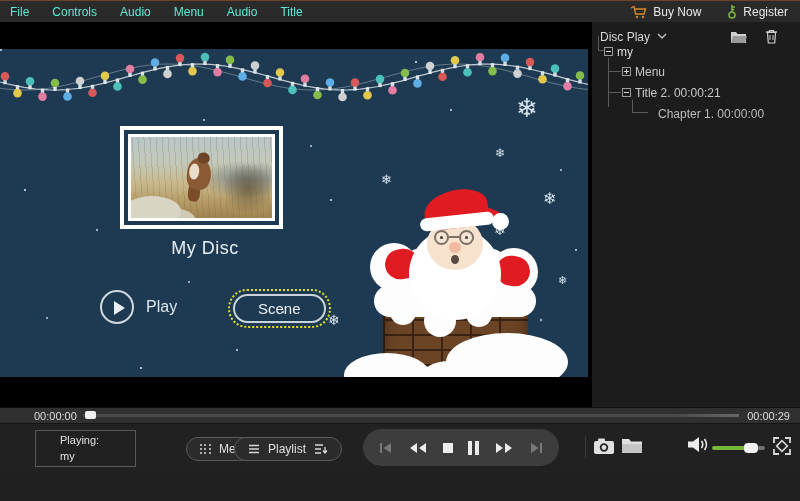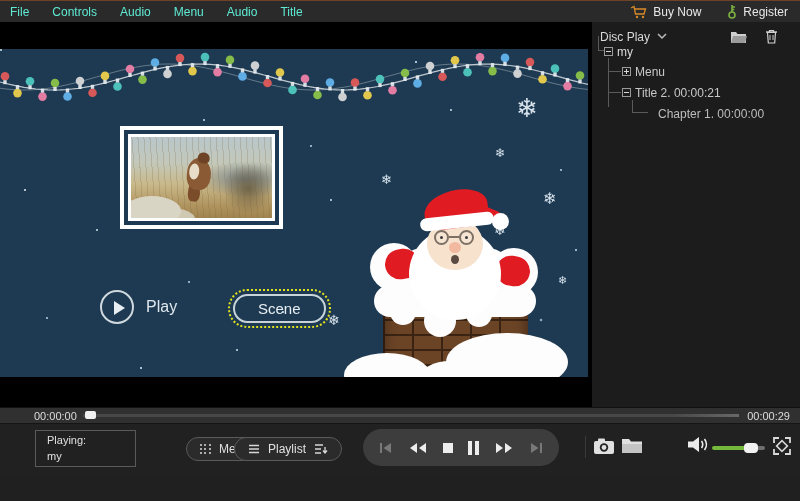--- a/index.html
+++ b/index.html
@@ -108,21 +108,21 @@
   
   .timeline{height:16px;background:#303030;display:flex;align-items:center;border-top:1px solid #101010;}
   .time-label{color:#dcdcdc;font-size:11px;flex:0 0 auto;}
   .tl-left{margin-left:34px;}
   .tl-right{margin-right:10px;}
   .tl-track{flex:1;height:3px;margin:0 8px 0 6px;background:linear-gradient(90deg,#484848 0 90%,#686868);position:relative;}
   .tl-handle{position:absolute;left:2px;top:-3px;width:11px;height:8px;background:#f0f0f0;border-radius:2px;}
 
   
   .controlbar{position:relative;height:52px;background:#212121;border-top:1px solid #151515;}
-  .playing-box{position:absolute;left:35px;top:6px;width:101px;height:37px;border:1px solid #5a5a5a;padding:2px 11px;color:#e0e0e0;font-size:11px;line-height:1.45;}
+  .playing-box{position:absolute;left:35px;top:6px;width:101px;height:37px;border:1px solid #5a5a5a;padding:2px 24px;color:#e0e0e0;font-size:11px;line-height:1.45;}
   .pill{position:absolute;top:13px;height:24px;display:flex;align-items:center;gap:8px;padding:0 13px;border:1px solid #5a5a5a;border-radius:13px;background:#2b2b2b;color:#e0e0e0;font-size:12px;}
   .pill-menu{left:186px;}
   .pill-playlist{left:234px;}
   .grid-icon{width:11px;height:11px;display:grid;grid-template-columns:repeat(3,1fr);gap:2px;}
   .grid-icon i{width:2px;height:2px;background:#d8d8d8;border-radius:50%;}
   .playback{position:absolute;left:363px;top:5px;width:196px;height:37px;background:#3d3d3d;border-radius:19px;display:flex;align-items:center;justify-content:space-between;padding:0 15px;}
   .pb-btn{display:flex;align-items:center;justify-content:center;}
   .vsep{position:absolute;left:585px;top:12px;width:1px;height:22px;background:#3a3a3a;}
   .snapshot-btn{position:absolute;left:593px;top:13px;}
   .folder-btn{position:absolute;left:621px;top:13px;}
@@ -277,20 +277,21 @@
             <span class="flake" style="left: 558px; top: 226px; font-size: 11px;">❄</span>
           </div>
 
         <div class="photo-frame">
           <div class="photo">
             <div class="rocks"></div>
             <div class="bush"></div>
             <div class="dog"></div>
           </div>
         </div>
+        <div class="disc-title">My Disc</div>
 
         <div class="play-circle"></div>
         <div class="play-label">Play</div>
 
         <div class="scene-focus">
           <div class="scene-btn">Scene</div>
         </div>
 
         <div class="sc torso"></div>
         <div class="sc arm-l"></div>

